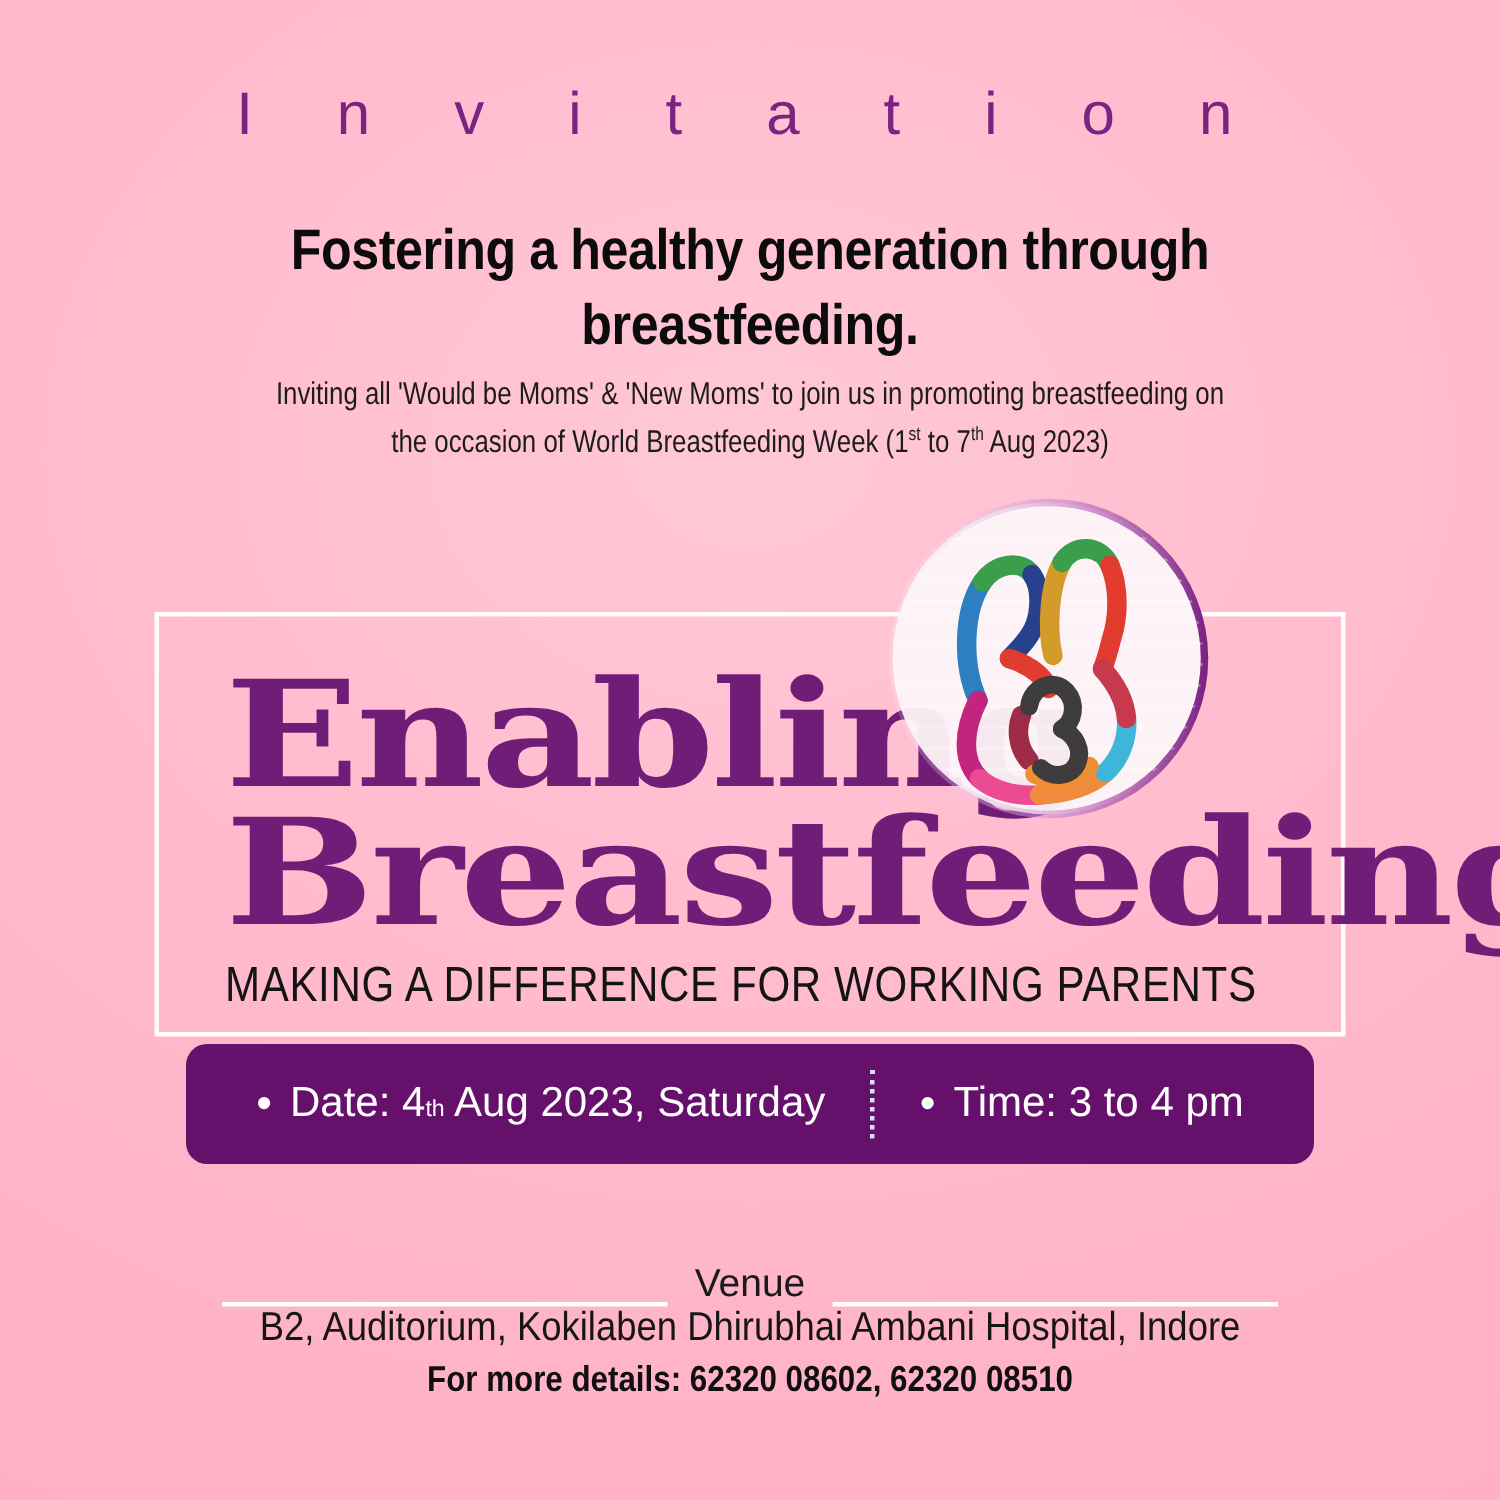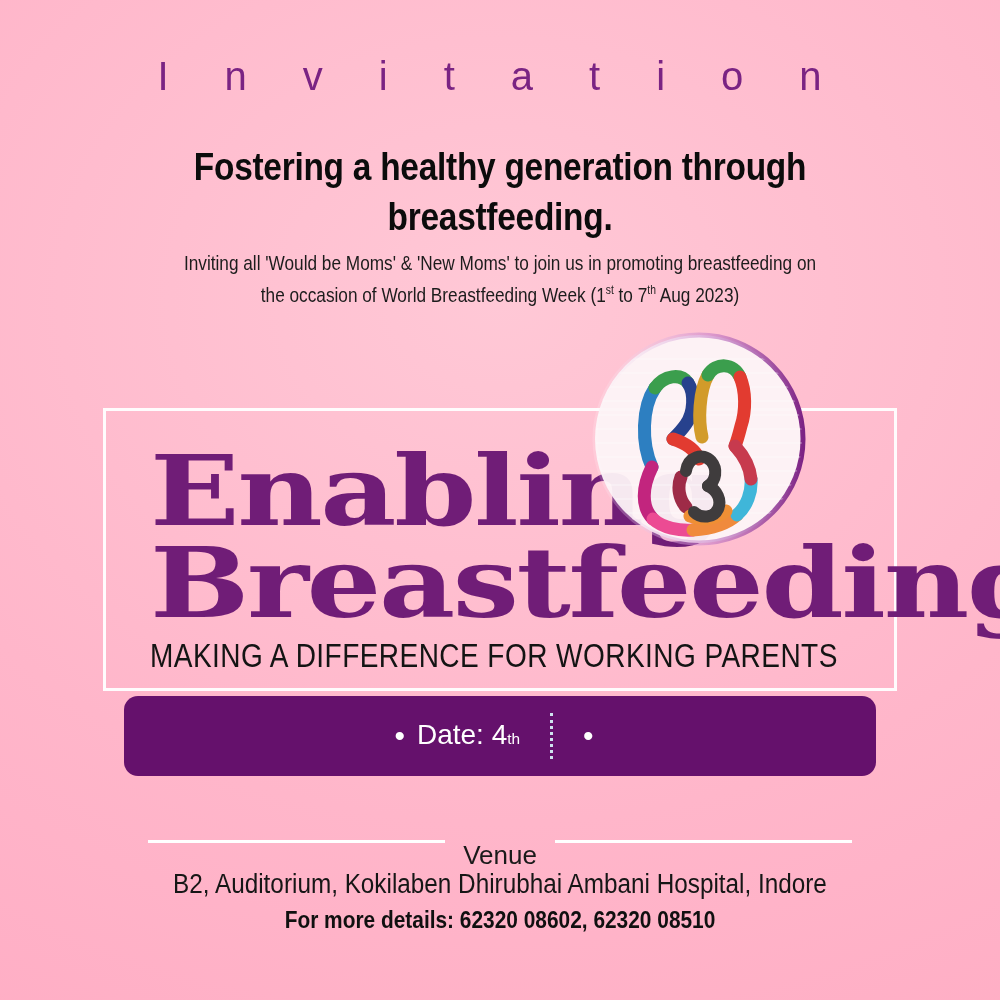--- a/index.html
+++ b/index.html
@@ -79,21 +79,21 @@
   .banner sup{font-size:0.55em;vertical-align:super;line-height:0;}
   .banner .divider{
     width:0;height:46px;
     border-left:3px dotted #cfe3ef;
     margin:0 30px;align-self:center;
   }
 
   
   .venue-row{
     top:840px;left:148px;right:148px;
-    display:flex;align-items:flex-start;gap:18px;
+    display:flex;align-items:flex-end;gap:18px;
     font-size:26px;color:#1a1a1a;
   }
   .venue-row .rule{flex:1;height:3px;background:#ffffff;}
   .address{
     top:869px;left:0;right:0;text-align:center;
     font-size:27px;color:#161616;
     transform:scaleX(0.9);
   }
   .details{
     top:906px;left:0;right:0;text-align:center;
@@ -168,23 +168,23 @@
       <path d="M92,148 C88,158 90,170 97,178" stroke="#9e2b47"></path>
       <path d="M101,187 C113,192 127,190 137,182" stroke="#ef8f35"></path>
     </g>
     <g fill="none" stroke="#3f3c3d" stroke-width="12" stroke-linecap="round">
       <path d="M97,142 C99,128 114,123 122,132 C129,140 127,152 119,157"></path>
       <path d="M119,157 C128,161 133,171 129,180 C125,189 112,190 105,183"></path>
     </g>
   </svg>
 
   <div class="abs banner">
-    <div class="item"><span class="bullet">•</span><span>Date: 4</span><sup>th</sup></div>
+    <div class="item"><span class="bullet">•</span><span>Date: 4</span><sup>th</sup><span> Aug 2023, Saturday</span></div>
     <div class="divider"></div>
-    <div class="item"><span class="bullet">•</span></div>
+    <div class="item"><span class="bullet">•</span><span>Time: 3 to 4 pm</span></div>
   </div>
 
   <div class="abs venue-row">
     <span class="rule"></span>
     <span>Venue</span>
     <span class="rule"></span>
   </div>
 
   <div class="abs address">B2, Auditorium, Kokilaben Dhirubhai Ambani Hospital, Indore</div>
 

